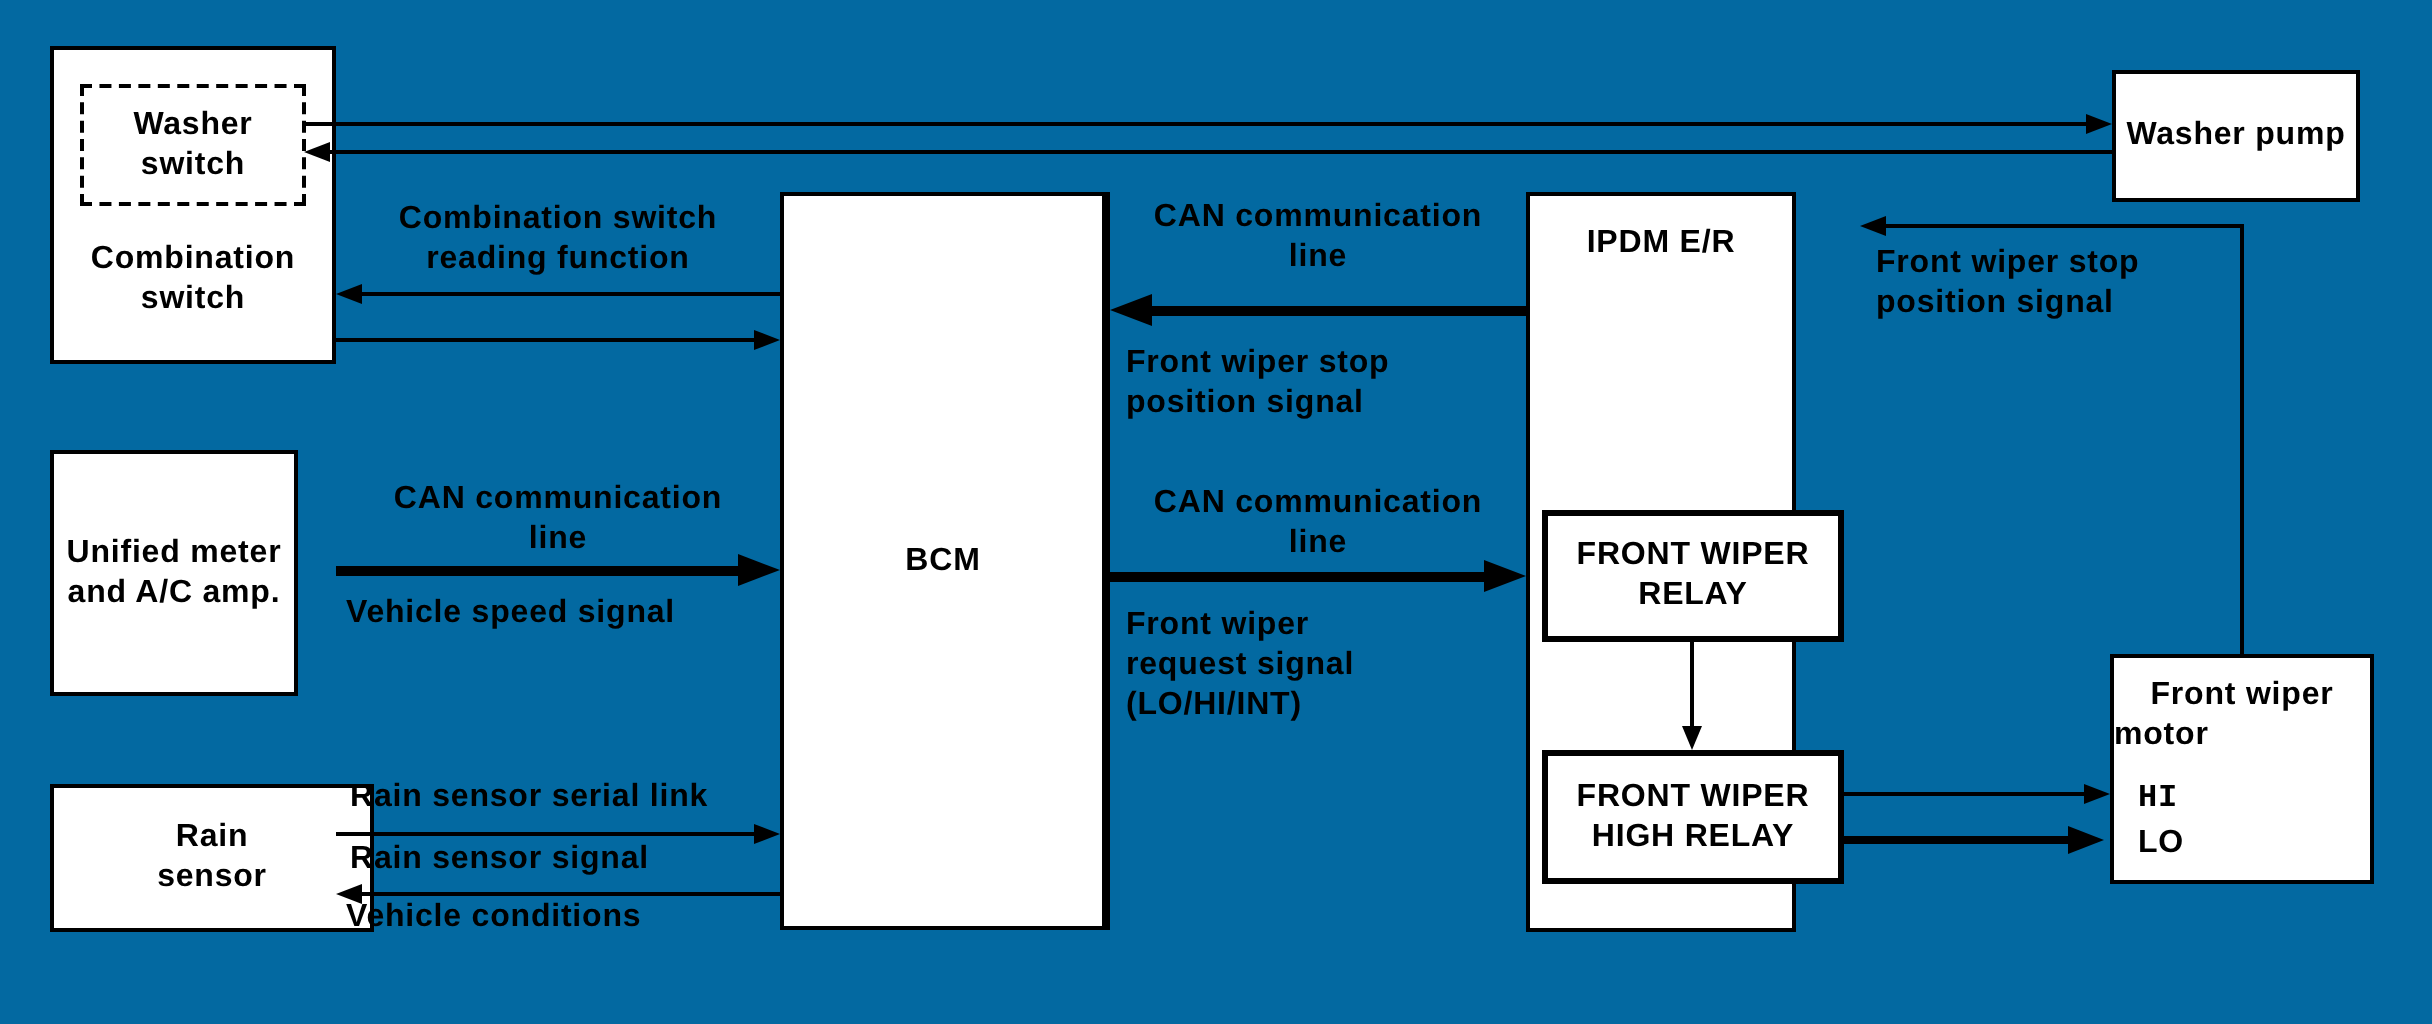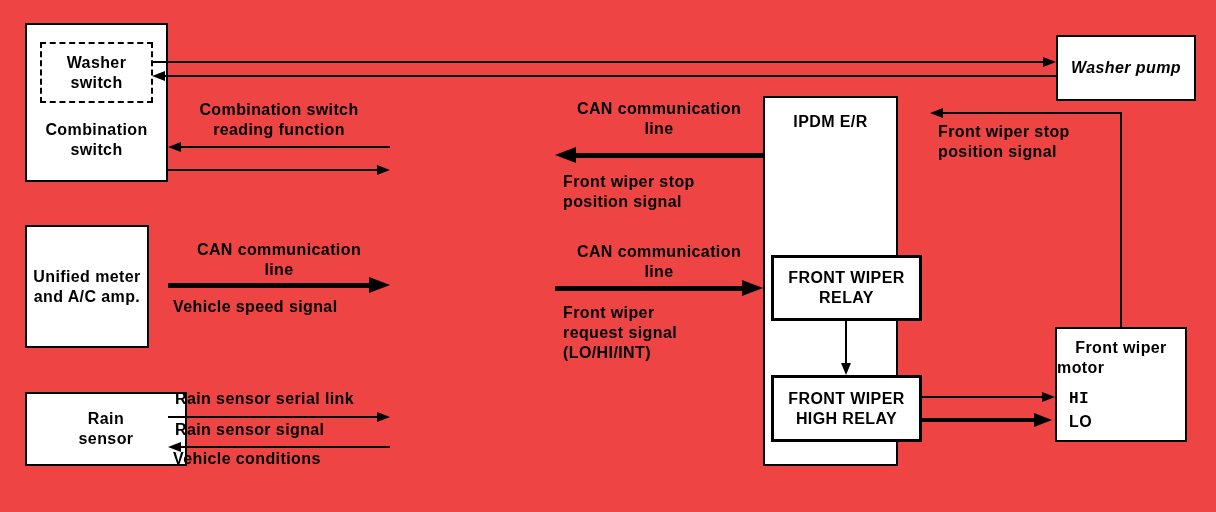--- a/index.html
+++ b/index.html
@@ -1,20 +1,20 @@
 <!DOCTYPE html>
 <html><head>
 <meta charset="utf-8">
 <style>
   html, body { margin: 0; padding: 0; background: #ffffff; }
   #stage {
     position: relative;
     width: 1216px;
     height: 512px;
-    background: #ef4444;
+    background: #0369a1;
     font-family: "Liberation Sans", sans-serif;
     font-weight: bold;
     color: #000;
     overflow: hidden;
   }
   .box {
     position: absolute;
     border: 2px solid #000;
     background: #fff;
     box-sizing: border-box;
@@ -59,36 +59,39 @@
   <div class="box" style="left:25px; top:225px; width:124px; height:123px;">
     <span class="node-lbl">Unified meter</span>
     <span class="node-lbl">and A/C amp.</span>
   </div>
 
   <div class="box" style="left:25px; top:392px; width:162px; height:74px;">
     <span class="node-lbl">Rain</span>
     <span class="node-lbl">sensor</span>
   </div>
 
+  <div class="box" style="left:390px; top:96px; width:165px; height:369px; border-right-width:4px;">
+    <span class="node-lbl">BCM</span>
+  </div>
 
   <div class="box" style="left:763px; top:96px; width:135px; height:370px; justify-content:flex-start;">
     <span class="node-lbl" style="margin-top:14px;">IPDM E/R</span>
   </div>
 
   <div class="box thick3" style="left:771px; top:255px; width:151px; height:66px;">
     <span class="node-lbl">FRONT WIPER</span>
     <span class="node-lbl">RELAY</span>
   </div>
 
   <div class="box thick3" style="left:771px; top:375px; width:151px; height:67px;">
     <span class="node-lbl">FRONT WIPER</span>
     <span class="node-lbl">HIGH RELAY</span>
   </div>
 
-  <div class="box" style="left:1056px; top:35px; width:140px; height:66px;font-style:italic;">
+  <div class="box" style="left:1056px; top:35px; width:124px; height:66px;">
     <span class="node-lbl">Washer pump</span>
   </div>
 
   <div class="box" style="left:1055px; top:327px; width:132px; height:115px; justify-content:flex-start; align-items:stretch;">
     <div class="node-lbl" style="text-align:center; margin-top:9px;">Front wiper</div>
     <div class="node-lbl" style="text-align:left;">motor</div>
     <div class="node-lbl" style="text-align:left; margin:11px 0 0 12px;font-family:Liberation Mono, monospace;">HI</div>
     <div class="node-lbl" style="text-align:left; margin:3px 0 0 12px;">LO</div>
   </div>
 

